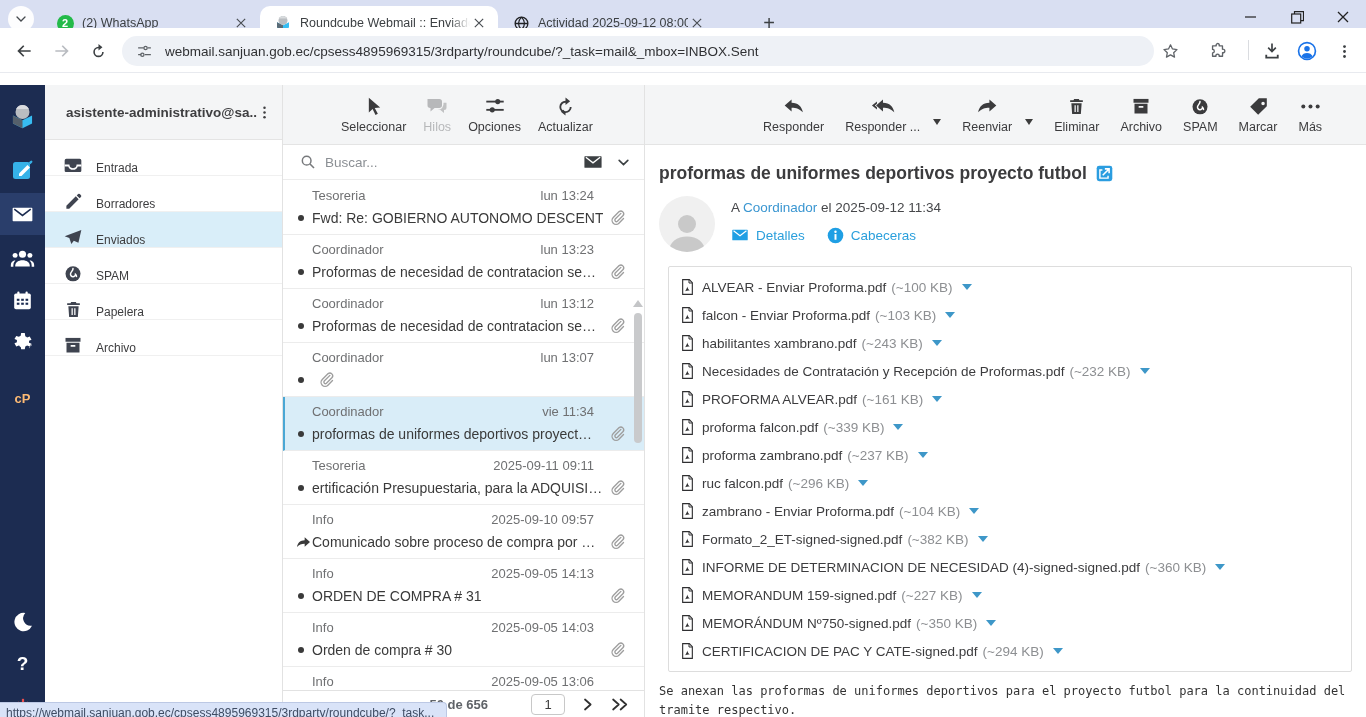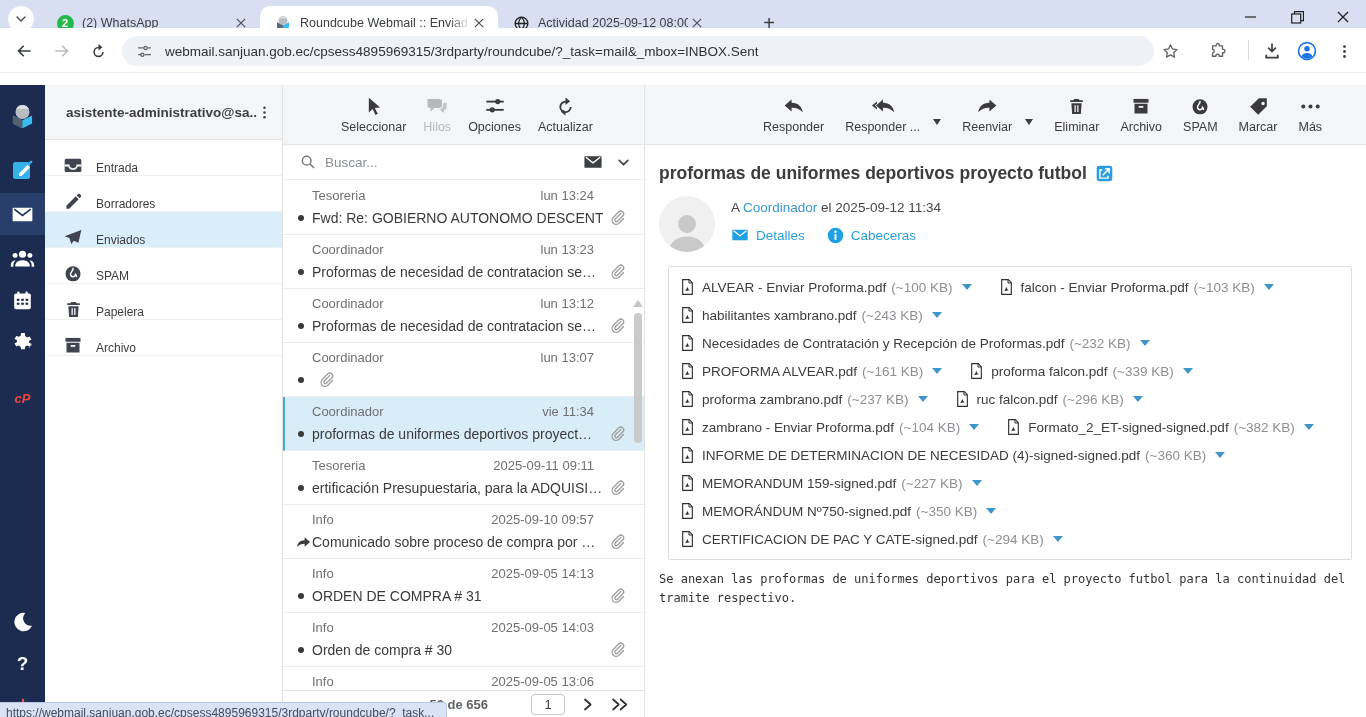--- a/index.html
+++ b/index.html
@@ -25,21 +25,21 @@
   .browser-toolbar { position:absolute; left:0; top:28px; width:1366px; height:45px; background:#fff; border-bottom:1px solid #e8eaef; }
   .nav-ic { position:absolute; top:9px; width:28px; height:28px; display:flex; align-items:center; justify-content:center; color:#53565b; }
   .url-pill { position:absolute; left:122px; top:8px; width:1032px; height:30px; border-radius:15px; background:#eef1f6; display:flex; align-items:center; padding:0 14px; }
   .url-text { font-size:13.5px; color:#303134; margin-left:12px; white-space:nowrap; overflow:hidden; }
 
   
   .app { position:absolute; left:0; top:85px; width:1366px; height:632px; display:flex; }
   .rail { width:45px; background:#1c2c51; position:relative; flex:none; }
   .rail-item { position:absolute; left:0; width:45px; height:38px; display:flex; align-items:center; justify-content:center; color:#fff; }
   .rail-item.active { background:#2a3e6b; height:42px; }
-  .cp { color:#ef4444; font-weight:bold; font-style:italic; font-size:13px;margin-top:36px; }
+  .cp { color:#fdba74; font-weight:bold; font-size:13px;margin-top:36px; }
   .help-q { font-size:19px; font-weight:bold; color:#fff; }
 
   .folders { width:238px; flex:none; border-right:1px solid #e2e2e2; background:#fff; position:relative; }
   .acct-row { height:55px; background:#f4f5f6; border-bottom:1px solid #e4e4e4; display:flex; align-items:center; padding:0 10px 0 21px; }
   .acct-name { flex:1; font-size:13.5px; font-weight:bold; color:#3e3e40; white-space:nowrap; overflow:hidden; }
   .folder { height:36px; display:flex; align-items:flex-end; padding-left:18px; color:#3d3d3f; font-size:12px; border-bottom:1px solid #f0f0f0; }
   .folder .ic { width:20px; color:#3f4450; margin-right:13px; }
   .folder.selected { background:#d9eef9; }
 
   .listcol { width:362px; flex:none; border-right:1px solid #e2e2e2; background:#fff; position:relative; }
@@ -78,21 +78,21 @@
   .caret { width:0; height:0; border-left:4.5px solid transparent; border-right:4.5px solid transparent; border-top:6px solid #3c3c3c; align-self:center; margin:14px 0 0 -8px; }
   .subject-row { display:flex; align-items:center; padding:18px 16px 0 14px; gap:9px; }
   .subject { font-size:17.5px; font-weight:bold; color:#3c3c3e; }
   .meta { display:flex; padding:12px 0 0 14px; }
   .avatar { width:56px; height:56px; border-radius:50%; background:#f0f0f0; overflow:hidden; flex:none; display:flex; align-items:flex-end; justify-content:center; }
   .meta-text { margin-left:16px; padding-top:4px; }
   .meta-line { font-size:13.5px; color:#46474a; }
   .meta-line a { color:#3a96d1; text-decoration:none; }
   .meta-actions { display:flex; gap:22px; margin-top:11px; }
   .meta-action { display:flex; align-items:center; gap:7px; font-size:13.5px; color:#2a9fdc; }
-  .attach-box { margin:14px 16px 0 23px; border:1px solid #ddd; border-radius:2px; padding:6px 10px; display:flex; flex-wrap:wrap; width:684px; }
+  .attach-box { margin:14px 16px 0 23px; border:1px solid #ddd; border-radius:2px; padding:6px 10px; display:flex; flex-wrap:wrap; width:684px;flex-direction:column; }
   .chip { display:flex; align-items:center; height:28px; margin-right:26px; white-space:nowrap; }
   .chip .ic { color:#2f2f31; margin-right:7px; }
   .chip-name { font-size:13.5px; color:#3c3c3e; }
   .chip-size { font-size:13.5px; color:#8d8f92; margin-left:5px; }
   .chip-caret { width:0; height:0; border-left:5px solid transparent; border-right:5px solid transparent; border-top:6.5px solid #3e97c8; margin-left:9px; }
   .mail-body { margin:10px 16px 0 14px; font-family:"DejaVu Sans Mono", monospace; font-size:12px; line-height:19px; color:#333; white-space:pre-wrap; }
 
   .status-tooltip { position:absolute; left:0; bottom:0; width:447px; height:15px; background:#d9e3f8; border:1px solid #bcc8e4; border-left:none; border-bottom:none; border-radius:0 4px 0 0; overflow:hidden; }
   .status-tooltip span { display:block; font-size:12px; color:#3f4c63; padding:3px 0 0 6px; white-space:nowrap; }
   .taskbar-peek { position:absolute; left:178px; bottom:0; width:36px; height:9px; background:#73767c; border-radius:5px 5px 0 0; }

